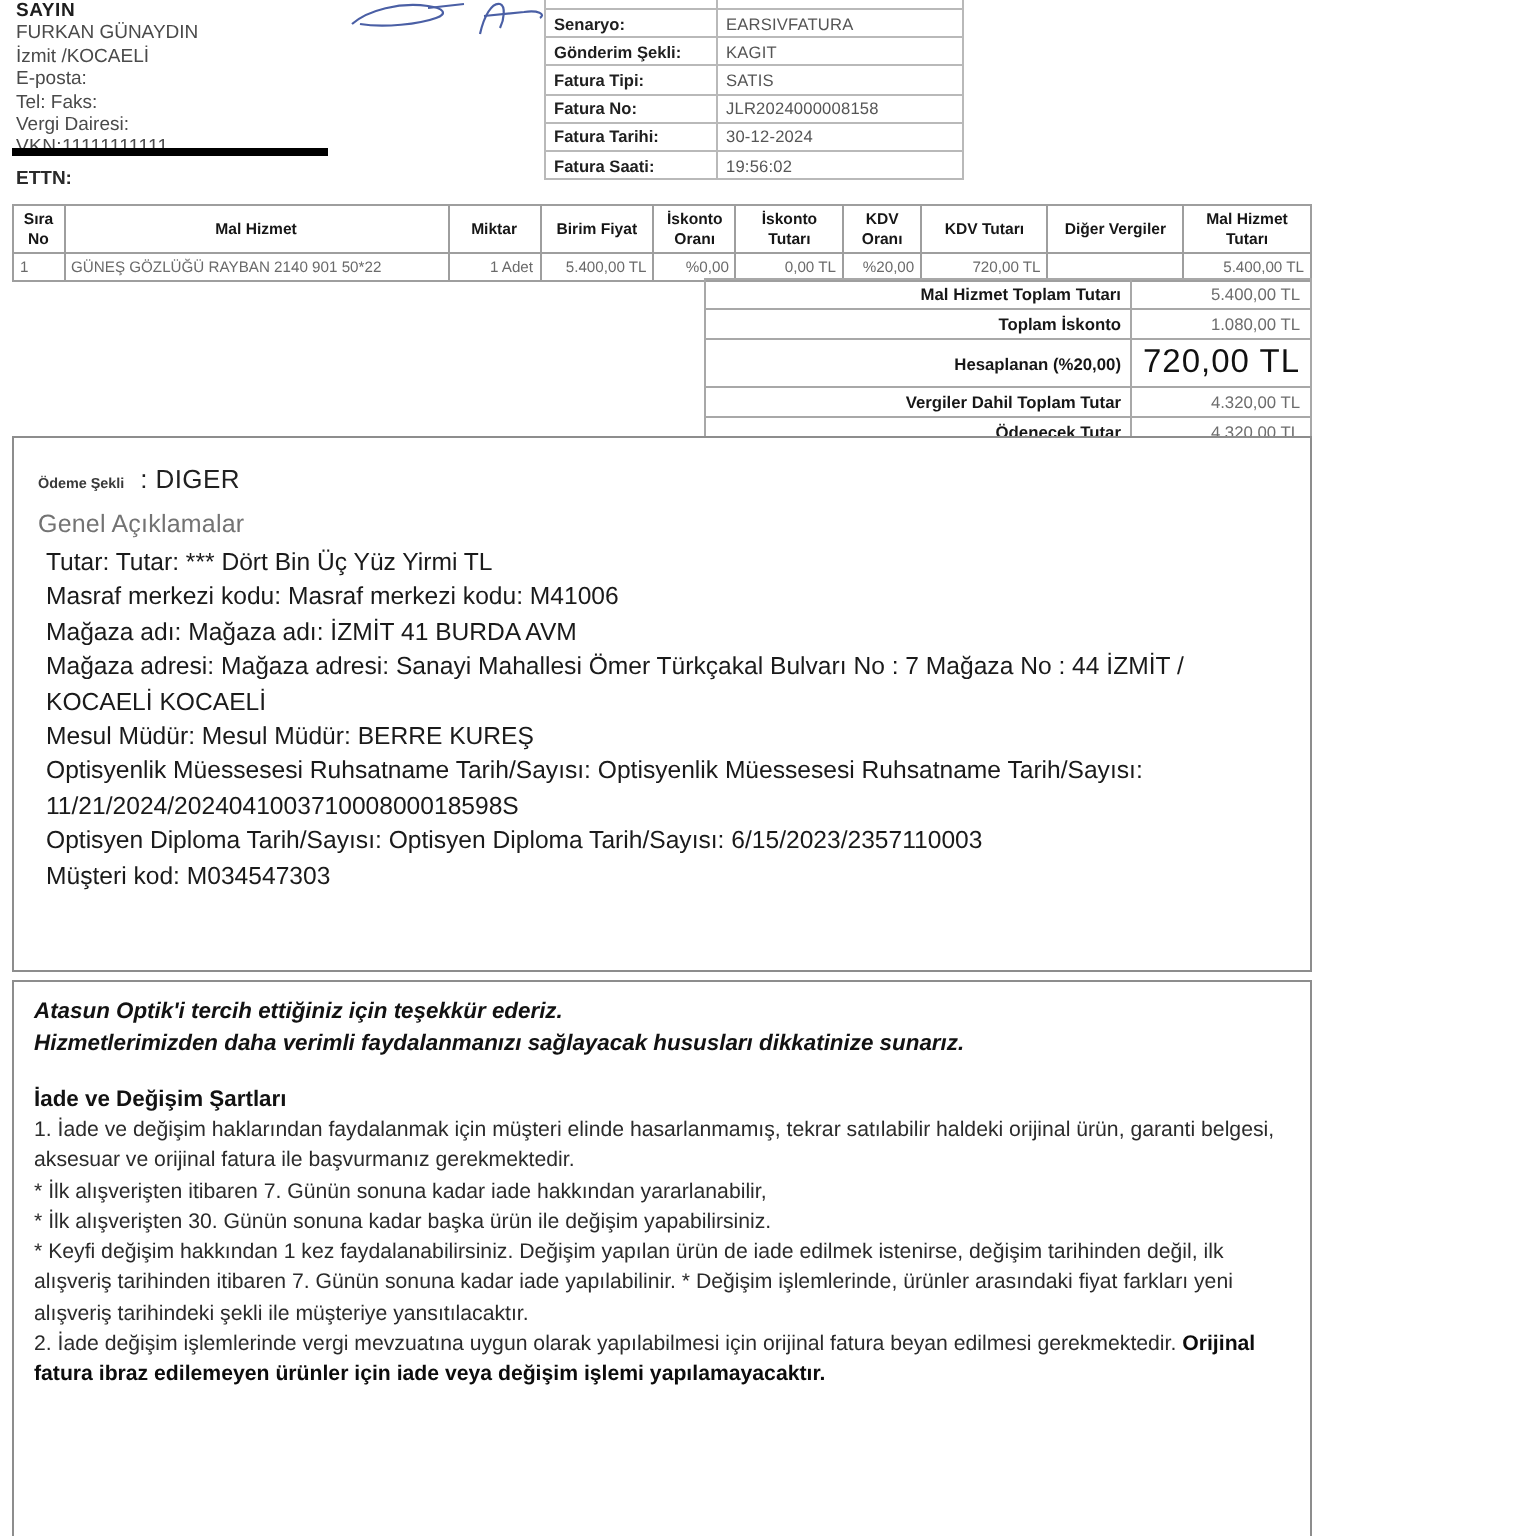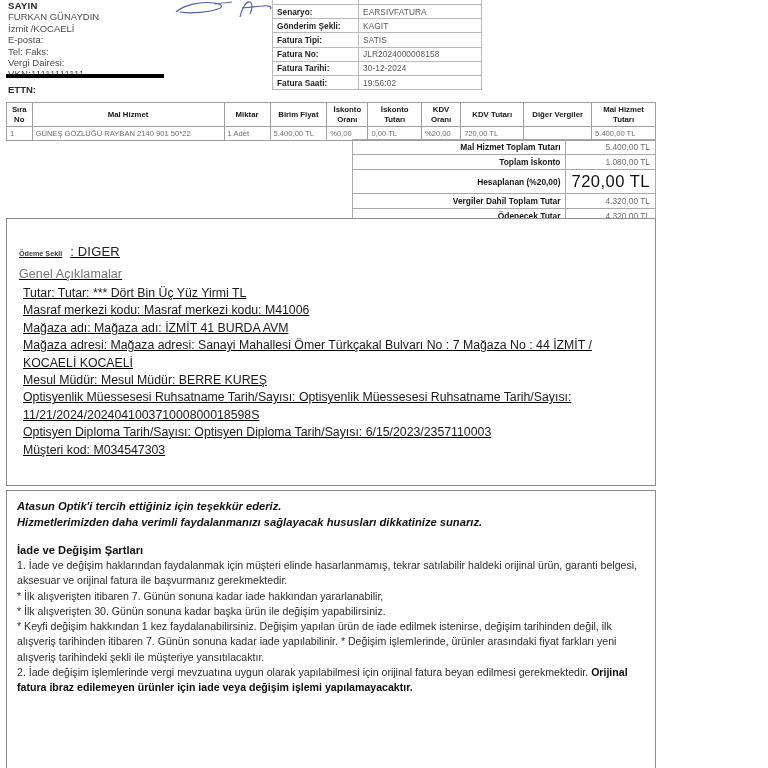--- a/index.html
+++ b/index.html
@@ -110,21 +110,21 @@
     text-align: center;
     line-height: 9.5px;
     height: 22px;
     font-size: 7.8px;
   }
   .items td {
     color: #6a6a6a;
     height: 14px;
     white-space: nowrap;
   }
-  .items td.num { text-align: left; }
+  .items td.num { text-align: right; }
   .items td.left { text-align: left; }
   .c-sira  { width: 26px; }
   .c-mal   { width: 196px; }
   .c-mik   { width: 48px; }
   .c-bfiy  { width: 58px; }
   .c-ior   { width: 42px; }
   .c-itut  { width: 56px; }
   .c-kor   { width: 40px; }
   .c-ktut  { width: 66px; }
   .c-dver  { width: 72px; }
@@ -165,22 +165,21 @@
 
   
   .notesbox {
     position: absolute;
     left: 6px;
     top: 218px;
     width: 650px;
     height: 268px;
     border: 1px solid #8d8d8d;
     background: #fff;
-    padding: 24px 10px 0 10px;
-    text-decoration: underline;
+    padding: 12px 10px 0 10px;
   }
   .odeme {
     display: flex;
     align-items: baseline;
     gap: 8px;
     margin: 1px 0 8px 2px;
   }
   .odeme .lbl {
     font-size: 7.2px;
     font-weight: bold;

